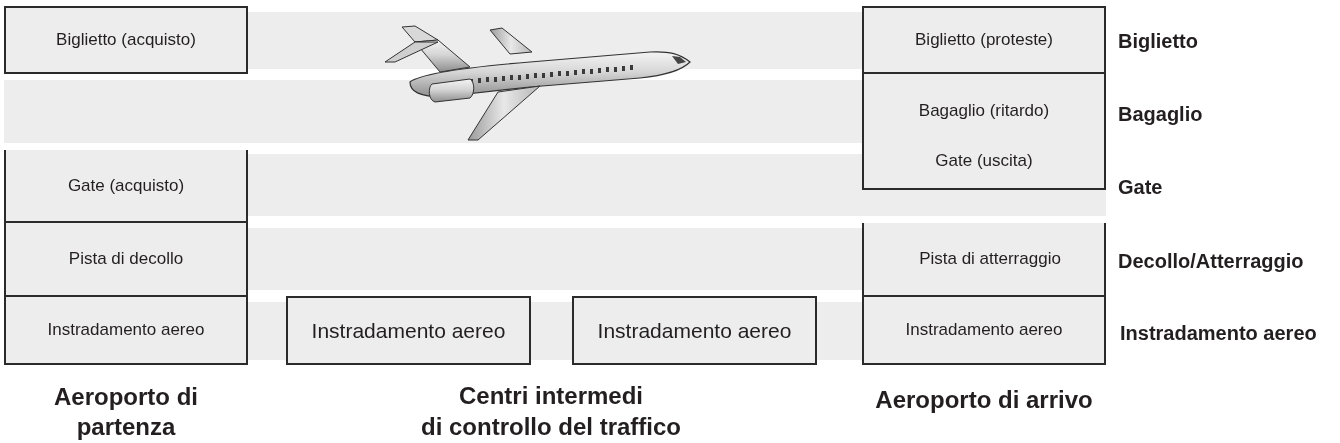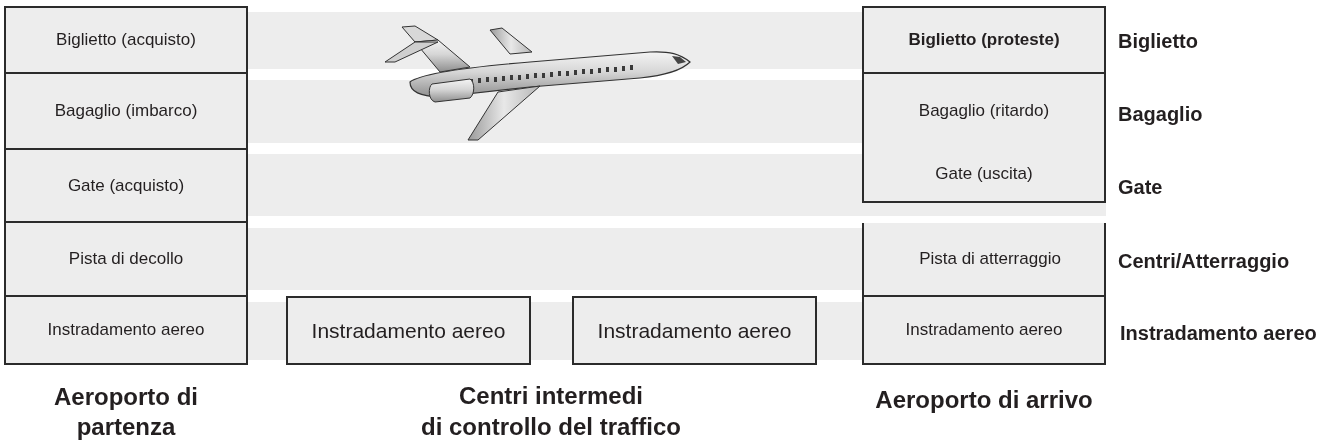--- a/index.html
+++ b/index.html
@@ -26,63 +26,60 @@
 <div class="band" style="top:12px;height:57px;"></div>
 <div class="band" style="top:80px;height:63px;"></div>
 <div class="band" style="top:154px;height:62px;"></div>
 <div class="band" style="top:228px;height:62px;"></div>
 <div class="band" style="top:302px;height:58px;"></div>
 
 <div class="col" style="left:4px;">
   <div class="cell" style="top:0;height:68px;">
     <span>Biglietto (acquisto)</span>
   </div>
-  <div class="cell inner-top" style="top:68px;height:76px;">
-    <span>Bagaglio (imbarco)</span>
-  </div>
   <div class="cell inner-top" style="top:144px;height:73px;">
     <span>Gate (acquisto)</span>
   </div>
   <div class="cell inner-top" style="top:217px;height:74px;">
     <span>Pista di decollo</span>
   </div>
   <div class="cell inner-top" style="top:291px;height:68px;">
     <span>Instradamento aereo</span>
   </div>
 </div>
 
 <div class="mid-box" style="left:286px;">
   <span>Instradamento aereo</span>
 </div>
 <div class="mid-box" style="left:572px;">
   <span>Instradamento aereo</span>
 </div>
 
 <div class="col" style="left:862px;">
-  <div class="cell" style="top:0;height:68px;font-weight:bold;">
+  <div class="cell" style="top:0;height:68px;">
     <span>Biglietto (proteste)</span>
   </div>
   <div class="cell inner-top" style="top:68px;height:76px;">
     <span>Bagaglio (ritardo)</span>
   </div>
-  <div class="cell inner-top" style="top:141px;height:56px;">
+  <div class="cell inner-top" style="top:128px;height:56px;">
     <span>Gate (uscita)</span>
   </div>
   <div class="cell inner-top" style="top:217px;height:74px;padding-left:12px;">
     <span>Pista di atterraggio</span>
   </div>
   <div class="cell inner-top" style="top:291px;height:68px;">
     <span>Instradamento aereo</span>
   </div>
 </div>
 
 <div class="layer-label" style="top:41px;">Biglietto</div>
 <div class="layer-label" style="top:114px;">Bagaglio</div>
 <div class="layer-label" style="top:187px;text-align:center;">Gate</div>
-<div class="layer-label" style="top:261px;">Centri/Atterraggio</div>
+<div class="layer-label" style="top:261px;">Decollo/Atterraggio</div>
 <div class="layer-label" style="top:333px;left:1120px;">Instradamento aereo</div>
 
 <svg class="plane" viewBox="0 0 330 122" xmlns="http://www.w3.org/2000/svg">
   <defs>
     <linearGradient id="fus" x1="0" y1="0" x2="0" y2="1">
       <stop offset="0" stop-color="#f4f4f4"></stop>
       <stop offset="0.45" stop-color="#d6d6d6"></stop>
       <stop offset="1" stop-color="#8e8e8e"></stop>
     </linearGradient>
     <linearGradient id="wing" x1="0" y1="0" x2="1" y2="0">

